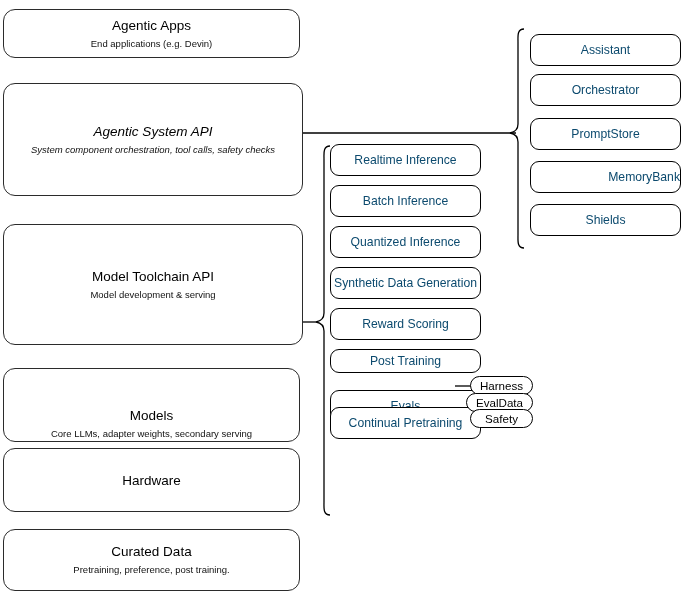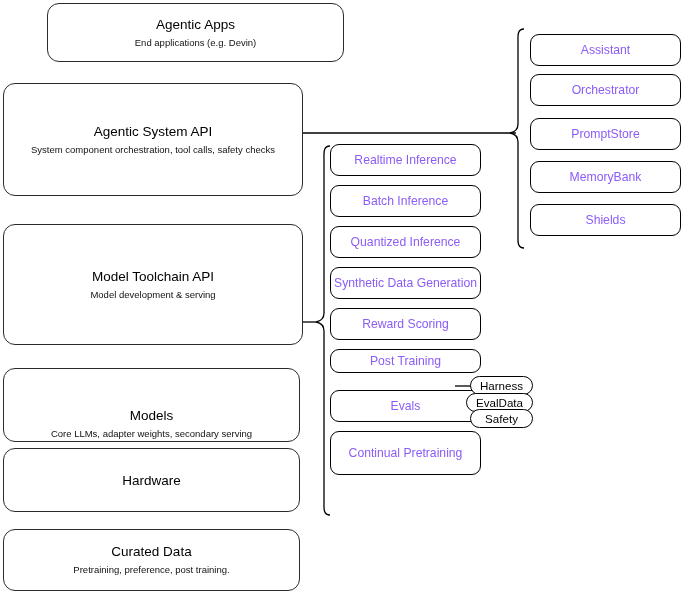--- a/index.html
+++ b/index.html
@@ -55,21 +55,21 @@
     border-radius: 9px;
     background: #ffffff;
     display: flex;
     align-items: center;
     justify-content: center;
     text-align: center;
   }
   .pill-label {
     font-size: 12.2px;
     line-height: 15px;
-    color: #8b5cf6;
+    color: #0c4a6e;
     white-space: nowrap;
   }
 
   
   .oval-tag {
     position: absolute;
     box-sizing: border-box;
     border: 1.4px solid #000000;
     border-radius: 999px;
     background: #ffffff;
@@ -126,26 +126,26 @@
              L 324 502
              C 324 508, 323 515, 330 515"></path>
 
     <line x1="303" y1="322" x2="316" y2="322"></line>
 
     <line x1="455" y1="386" x2="478" y2="386"></line>
     <line x1="455" y1="403" x2="472" y2="403"></line>
     <line x1="455" y1="418" x2="478" y2="418"></line>
   </svg>
 
-  <div class="layer-box" style="left:3px; top:3px; width:297px; height:59px;margin-left:44px;">
+  <div class="layer-box" style="left:3px; top:9px; width:297px; height:49px;">
     <div class="layer-title">Agentic Apps</div>
     <div class="layer-sub">End applications (e.g. Devin)</div>
   </div>
 
-  <div class="layer-box" style="left:3px; top:83px; width:300px; height:113px;">
+  <div class="layer-box" style="left:3px; top:83px; width:300px; height:113px;font-style:italic;">
     <div class="layer-title">Agentic System API</div>
     <div class="layer-sub">System component orchestration, tool calls, safety checks</div>
   </div>
 
   <div class="layer-box" style="left:3px; top:224px; width:300px; height:121px;">
     <div class="layer-title">Model Toolchain API</div>
     <div class="layer-sub">Model development &amp; serving</div>
   </div>
 
   <div class="layer-box" style="left:3px; top:368px; width:297px; height:74px;justify-content:flex-end;">
@@ -183,21 +183,21 @@
   </div>
 
   <div class="pill-box" style="left:330px; top:349px; width:151px; height:24px;">
     <span class="pill-label">Post Training</span>
   </div>
 
   <div class="pill-box" style="left:330px; top:390px; width:151px; height:32px;">
     <span class="pill-label">Evals</span>
   </div>
 
-  <div class="pill-box" style="left:330px; top:431px; width:151px; height:44px;">
+  <div class="pill-box" style="left:330px; top:407px; width:151px; height:32px;">
     <span class="pill-label">Continual Pretraining</span>
   </div>
 
 
   <div class="oval-tag" style="left:470px; top:376px; width:63px; height:19px;">
     <span class="oval-label">Harness</span>
   </div>
 
   <div class="oval-tag" style="left:466px; top:393px; width:67px; height:19px;">
     <span class="oval-label">EvalData</span>
@@ -212,21 +212,21 @@
   </div>
 
   <div class="pill-box" style="left:530px; top:74px; width:151px; height:32px;">
     <span class="pill-label">Orchestrator</span>
   </div>
 
   <div class="pill-box" style="left:530px; top:118px; width:151px; height:32px;">
     <span class="pill-label">PromptStore</span>
   </div>
 
-  <div class="pill-box" style="left:530px; top:161px; width:151px; height:32px;">
+  <div class="pill-box" style="left:530px; top:161px; width:151px; height:32px;justify-content:flex-end;">
     <span class="pill-label">MemoryBank</span>
   </div>
 
   <div class="pill-box" style="left:530px; top:204px; width:151px; height:32px;">
     <span class="pill-label">Shields</span>
   </div>
 
 </div>
 
 </body></html>

